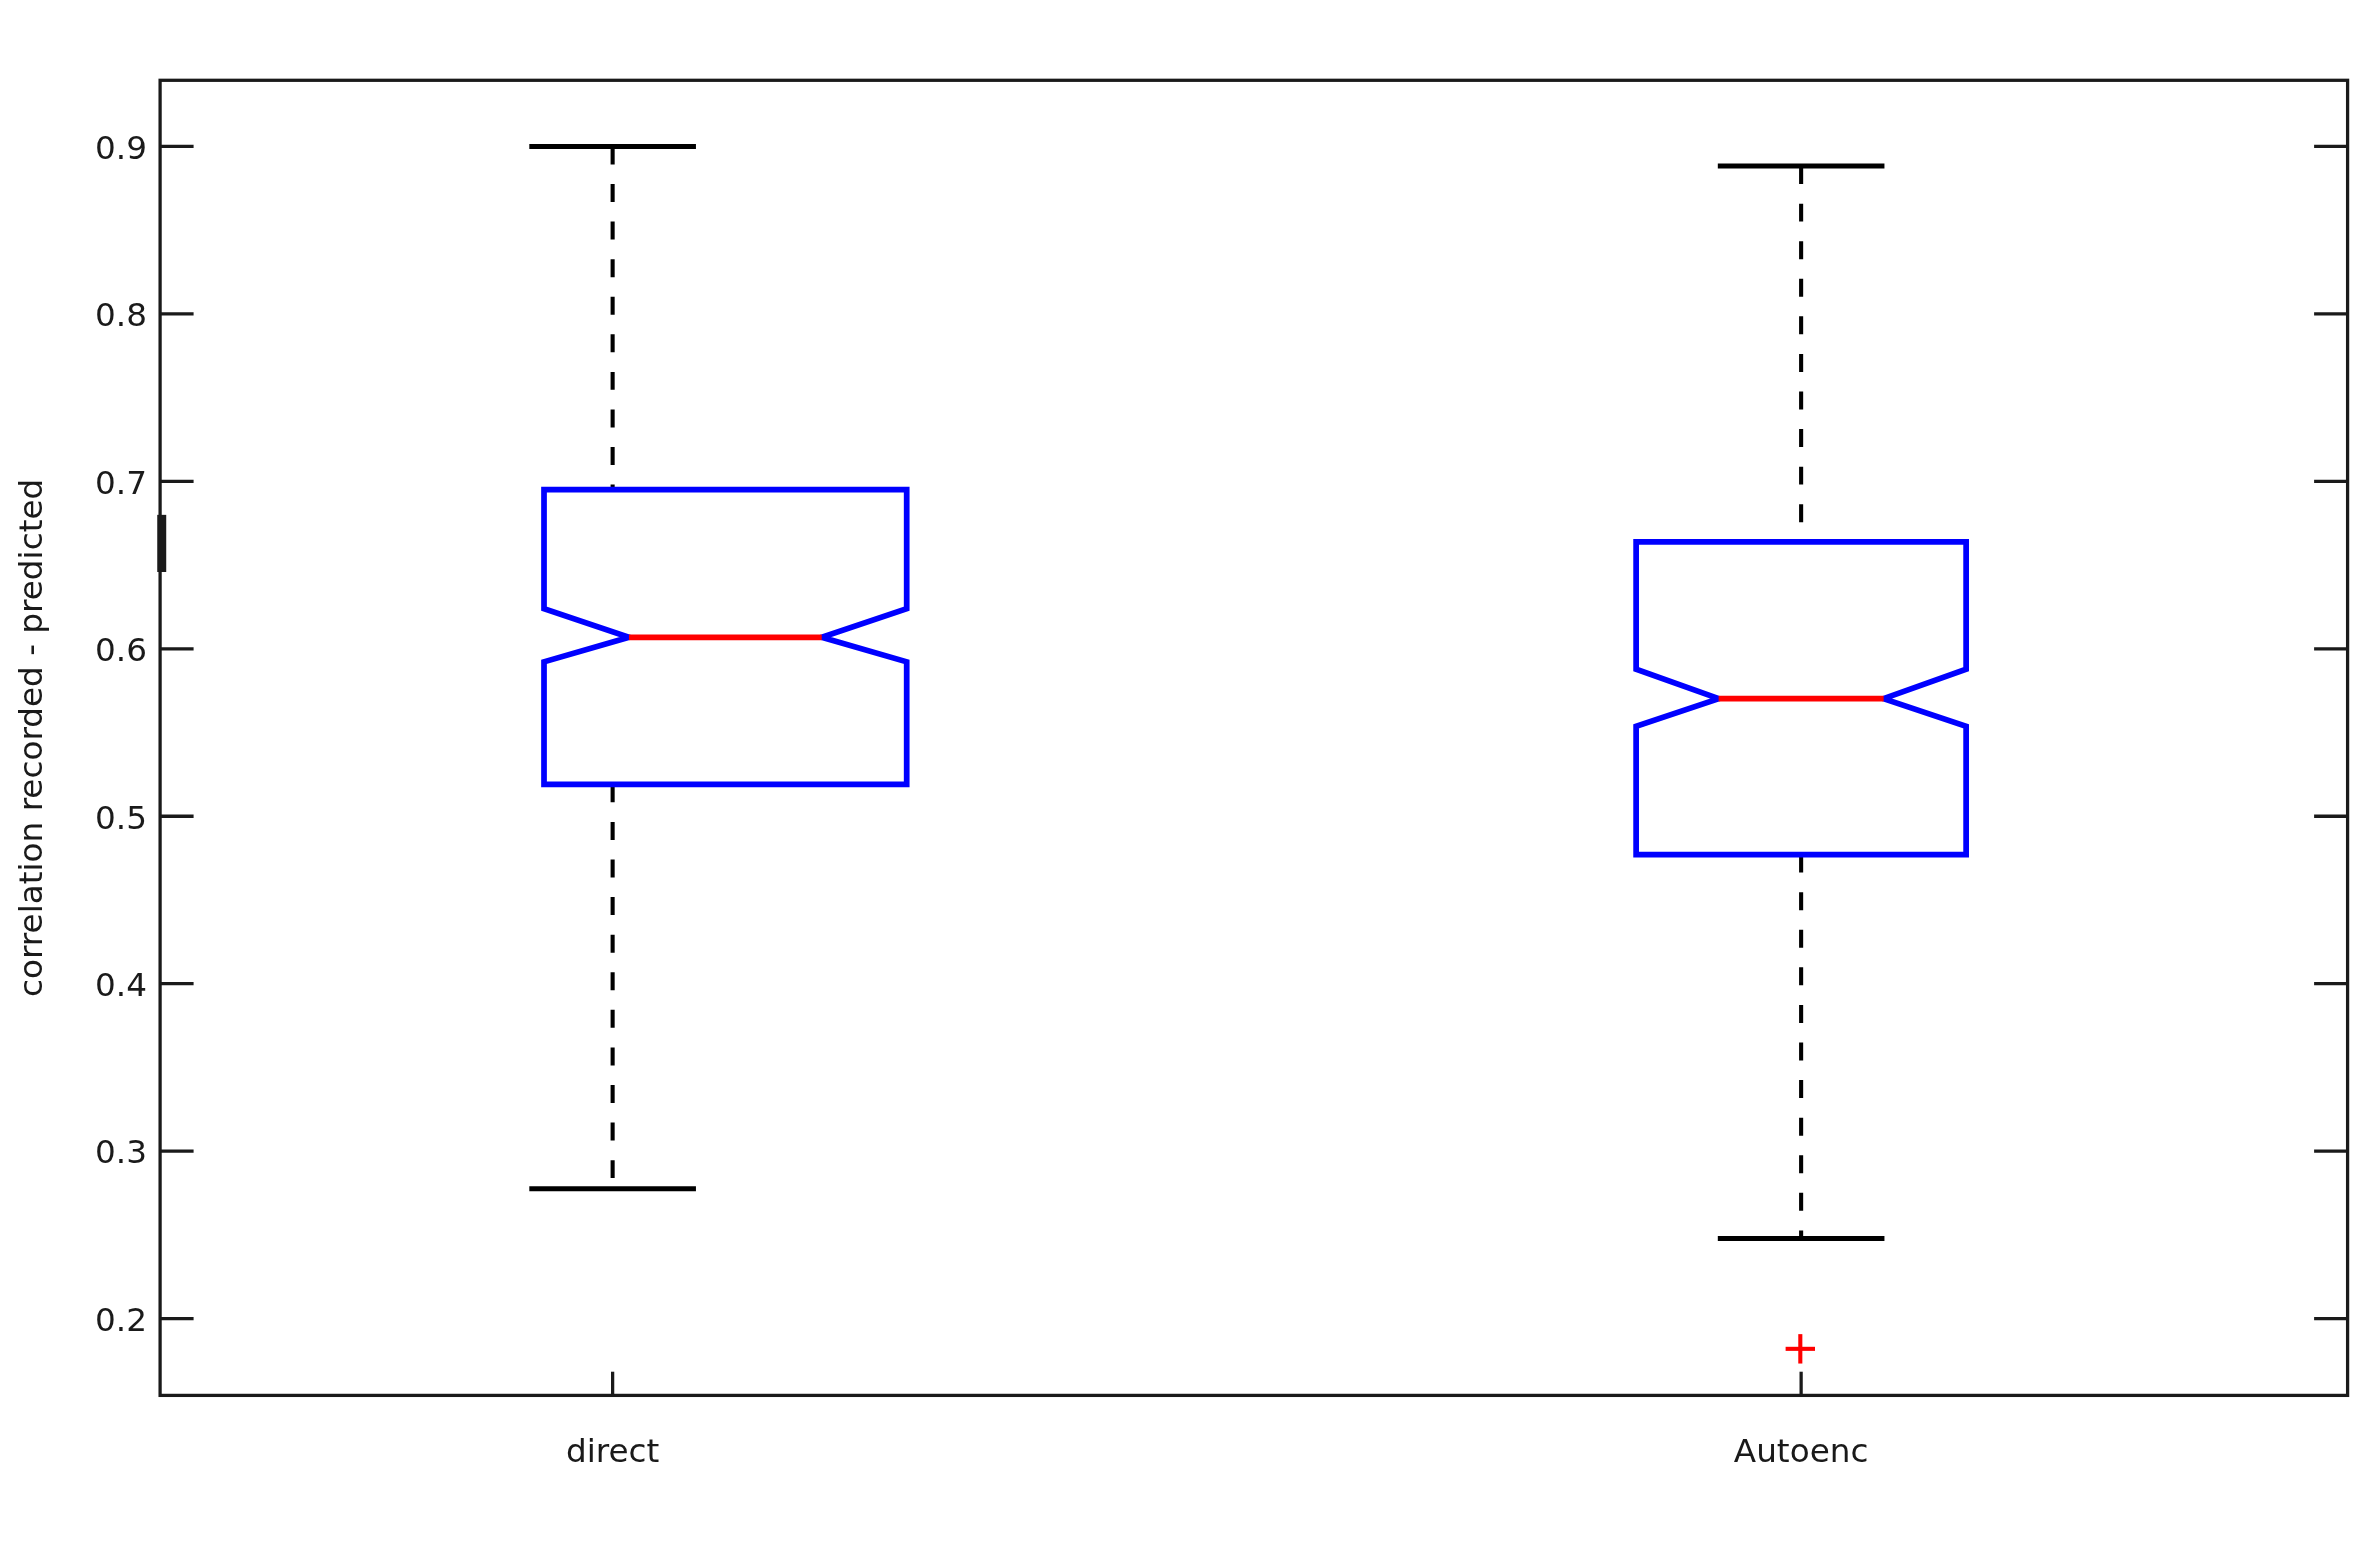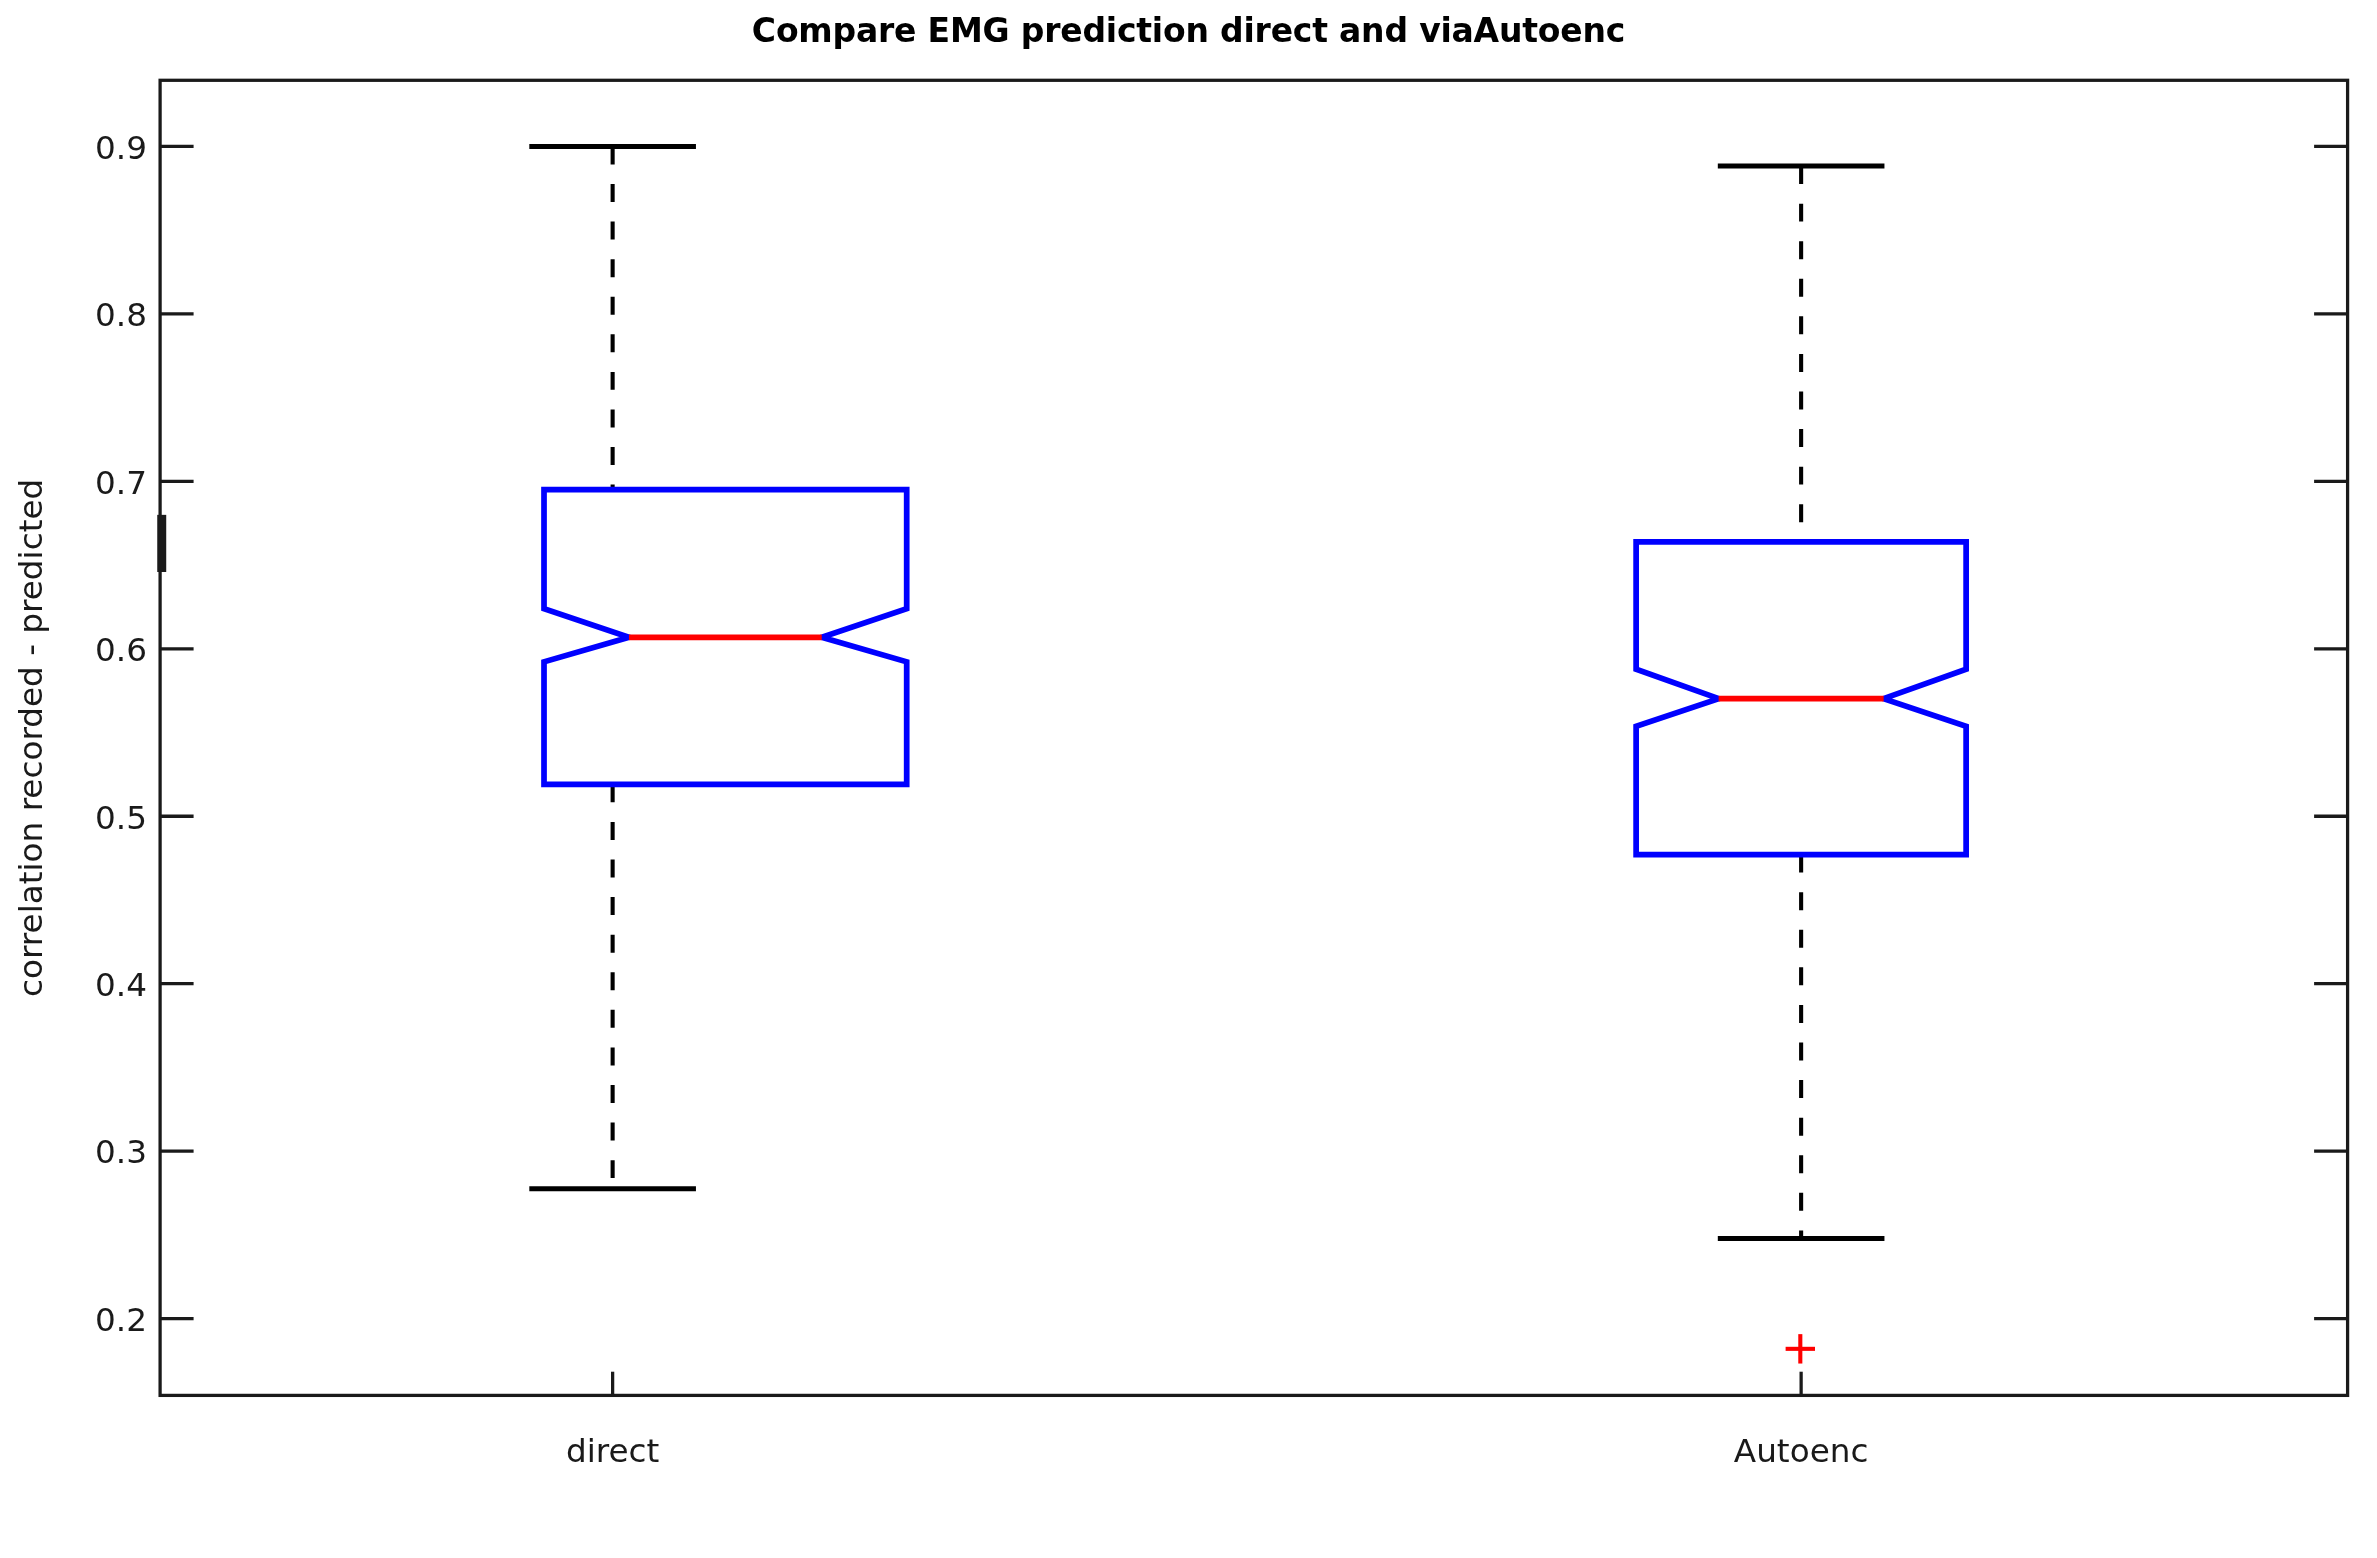--- a/index.html
+++ b/index.html
@@ -51,21 +51,20 @@
     fill: #1a1a1a;
     font-family: "DejaVu Sans", sans-serif;
     text-anchor: middle;
   }
 </style>
 </head>
 <body>
 
 <div id="figure">
 
-  <div id="chart-title">Compare EMG prediction direct and viaAutoenc</div>
 
   <svg id="plot-svg" width="2377" height="1559" viewBox="0 0 2910 1908">
 
     <rect x="196" y="98" width="2678" height="1610" fill="#ffffff" stroke="#1a1a1a" stroke-width="4"></rect>
 
     <line x1="198" y1="630" x2="198" y2="700" stroke="#1a1a1a" stroke-width="11"></line>
 
     <g>
       <line x1="196" y1="179" x2="237" y2="179" stroke="#1a1a1a" stroke-width="4"></line>
       <line x1="196" y1="384" x2="237" y2="384" stroke="#1a1a1a" stroke-width="4"></line>

